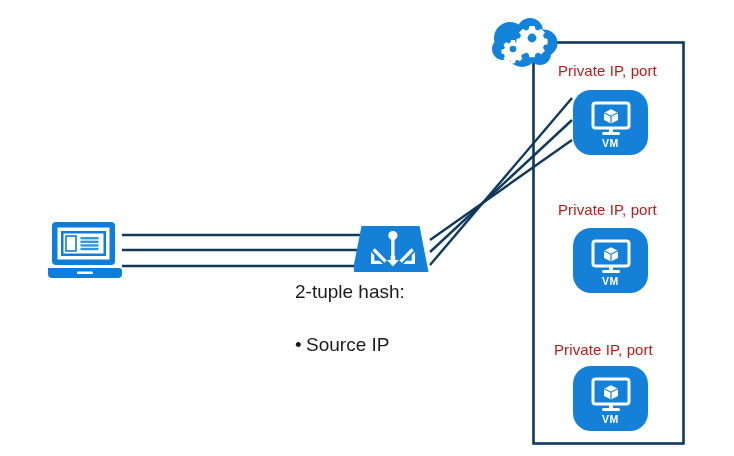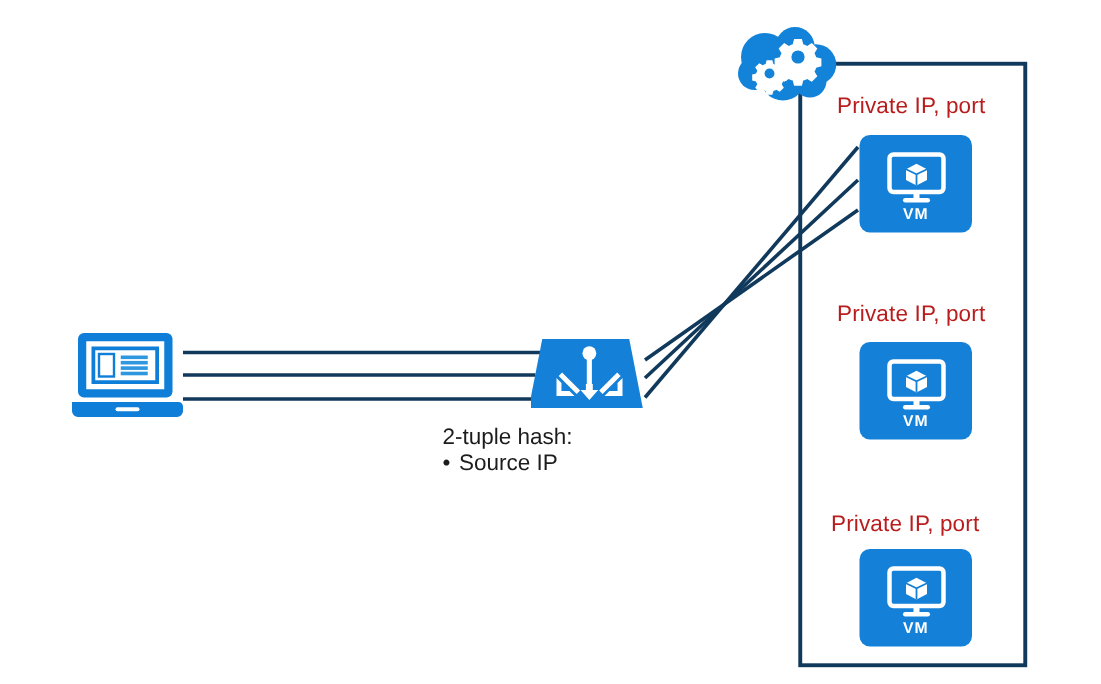--- a/index.html
+++ b/index.html
@@ -33,49 +33,50 @@
     font-size: 15px;
     line-height: 18px;
     color: #b91c1c;
     white-space: nowrap;
     letter-spacing: 0.1px;
   }
   .hash-block {
     position: absolute;
     left: 295px;
     top: 284px;
-    font-size: 15px;
+    font-size: 19px;
     line-height: 16.5px;
     color: #1c1c1c;
     white-space: nowrap;
   }
   .hash-title { margin: 0 0 0 0; }
   .hash-list {
     margin: 0;
     padding: 0;
     list-style: none;
   }
   .hash-list li {
     padding-left: 11px;
     position: relative;
+    margin-top: 36px;
   }
   .hash-list li::before {
     content: "\2022";
     position: absolute;
     left: 0;
     top: 0;
   }
 
   
   .vm-tile {
     position: absolute;
     width: 75px;
     height: 65px;
     background: #1480d8;
-    border-radius: 7px;
+    border-radius: 18px;
   }
   .vm-tile .vm-text {
     position: absolute;
     left: 0;
     right: 0;
     bottom: 6px;
     text-align: center;
     color: #ffffff;
     font-size: 10.5px;
     font-weight: bold;

